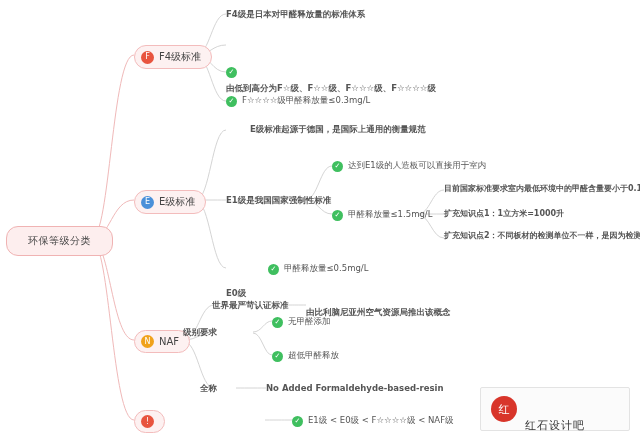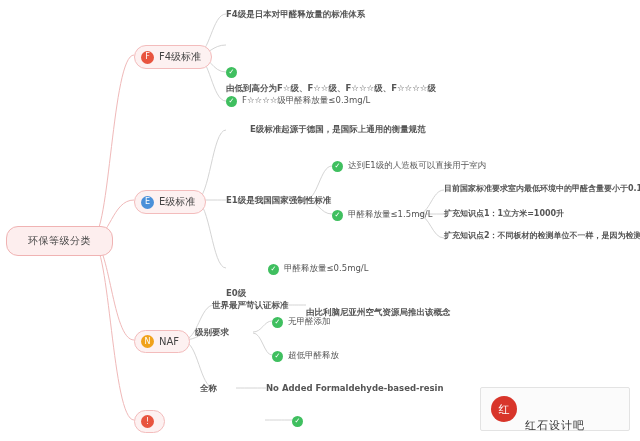--- a/index.html
+++ b/index.html
@@ -176,40 +176,41 @@
   </div>
 
   <div class="node lvl1" style="left:134px;top:330px;">
     <span class="badge b3">N</span>
     <span>NAF</span>
   </div>
 
   <div class="node leaf" style="left:200px;top:300px;width:90px;margin-left:12px;">世界最严苛认证标准</div>
   <div class="node leaf" style="left:306px;top:292px;width:160px;margin-top:15px;">由比利脑尼亚州空气资源局推出该概念</div>
 
-  <div class="node leaf" style="left:195px;top:327px;width:60px;">级别要求</div>
+  <div class="node leaf" style="left:183px;top:327px;width:60px;">级别要求</div>
 
   <div class="node chk" style="left:272px;top:316px;width:90px;">
     <span class="tick">✓</span>
     <span>无甲醛添加</span>
   </div>
   <div class="node chk" style="left:272px;top:350px;width:100px;">
     <span class="tick">✓</span>
     <span>超低甲醛释放</span>
   </div>
 
   <div class="node leaf" style="left:200px;top:383px;width:40px;">全称</div>
   <div class="node leaf" style="left:266px;top:383px;width:200px;">No Added Formaldehyde-based-resin</div>
 
   <div class="node lvl1" style="left:134px;top:410px;">
     <span class="badge b4">!</span>
   </div>
 
   <div class="node chk" style="left:292px;top:415px;width:200px;">
     <span class="tick">✓</span>
+    <span>E1级 &lt; E0级 &lt; F☆☆☆☆级 &lt; NAF级</span>
   </div>
 
   <div class="logo">
     <span class="mark">红</span>
     <span class="ltext">红石设计吧</span>
   </div>
 
 </div>
 
 </body></html>

